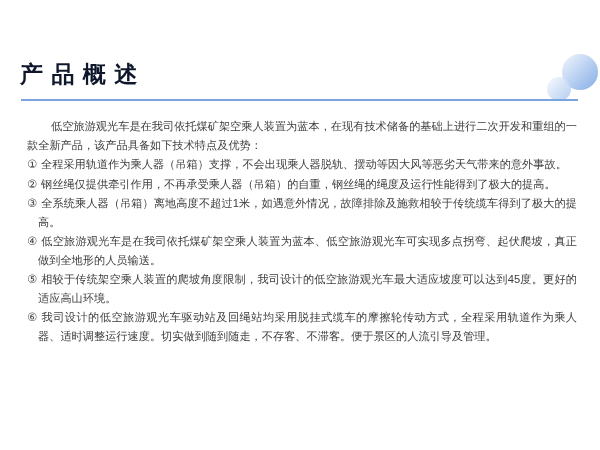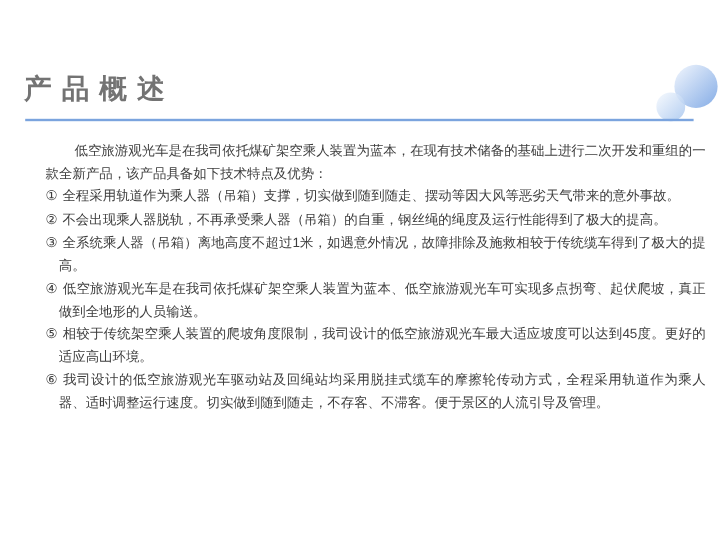--- a/index.html
+++ b/index.html
@@ -16,21 +16,21 @@
     font-family: "Liberation Sans", "DejaVu Sans", sans-serif;
   }
   .page-title {
     position: absolute;
     left: 20px;
     top: 62px;
     font-size: 23px;
     line-height: 24px;
     font-weight: 600;
     letter-spacing: 1px;
-    color: #737373;
+    color: #0f172a;
     white-space: pre;
   }
   .title-underline {
     position: absolute;
     left: 21px;
     top: 99px;
     width: 557px;
     height: 2px;
     background: #7ba4de;
     z-index: 3;
@@ -50,21 +50,21 @@
   .circle-sm {
     left: 547px;
     top: 77px;
     width: 24px;
     height: 24px;
     opacity: 0.85;
     background: linear-gradient(135deg, #eef4fc 10%, #a9c7ef 95%);
   }
   .content {
     position: absolute;
-    left: 38px;
+    left: 27px;
     top: 117px;
     width: 550px;
     font-size: 11.2px;
     line-height: 18.5px;
     color: #3d3d3d;
     text-align: justify;
   }
   .intro {
     margin: 0;
     text-indent: 2.15em;
@@ -85,23 +85,23 @@
 
   <span class="circle circle-lg"></span>
   <span class="circle circle-sm"></span>
 
   <div class="page-title">产 品 概 述</div>
   <div class="title-underline"></div>
 
   <div class="content">
     <p class="intro">低空旅游观光车是在我司依托煤矿架空乘人装置为蓝本，在现有技术储备的基础上进行二次开发和重组的一款全新产品，该产品具备如下技术特点及优势：</p>
 
-    <p class="feature"><span class="num">①</span><span>全程采用轨道作为乘人器（吊箱）支撑，切实做到随到随走、摆动等因大风等恶劣天气带来的意外事故。</span></p>
+    <p class="feature"><span class="num">①</span><span>全程采用轨道作为乘人器（吊箱）支撑，不会出现乘人器脱轨、摆动等因大风等恶劣天气带来的意外事故。</span></p>
 
-    <p class="feature"><span class="num">②</span><span>不会出现乘人器脱轨，不再承受乘人器（吊箱）的自重，钢丝绳的绳度及运行性能得到了极大的提高。</span></p>
+    <p class="feature"><span class="num">②</span><span>钢丝绳仅提供牵引作用，不再承受乘人器（吊箱）的自重，钢丝绳的绳度及运行性能得到了极大的提高。</span></p>
 
     <p class="feature"><span class="num">③</span><span>全系统乘人器（吊箱）离地高度不超过1米，如遇意外情况，故障排除及施救相较于传统缆车得到了极大的提高。</span></p>
 
     <p class="feature"><span class="num">④</span><span>低空旅游观光车是在我司依托煤矿架空乘人装置为蓝本、低空旅游观光车可实现多点拐弯、起伏爬坡，真正做到全地形的人员输送。</span></p>
 
     <p class="feature"><span class="num">⑤</span><span>相较于传统架空乘人装置的爬坡角度限制，我司设计的低空旅游观光车最大适应坡度可以达到45度。更好的适应高山环境。</span></p>
 
     <p class="feature"><span class="num">⑥</span><span>我司设计的低空旅游观光车驱动站及回绳站均采用脱挂式缆车的摩擦轮传动方式，全程采用轨道作为乘人器、适时调整运行速度。切实做到随到随走，不存客、不滞客。便于景区的人流引导及管理。</span></p>
   </div>
 

